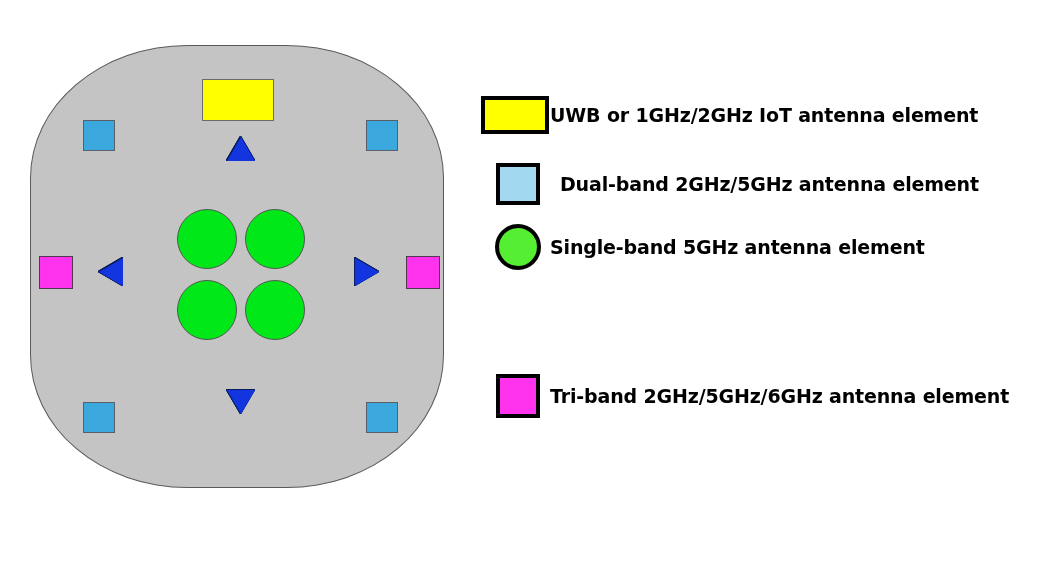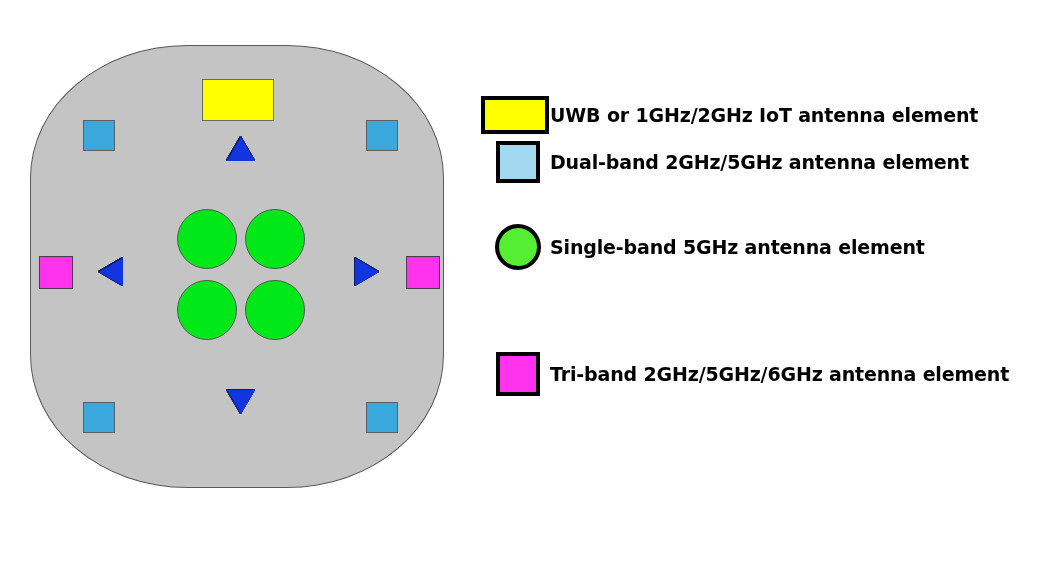--- a/index.html
+++ b/index.html
@@ -213,36 +213,36 @@
 
   <div id="legend">
 
     <div class="legend-row" style="top:87px;">
       <div class="legend-marker-box">
         <div class="lg-rect-yellow"></div>
       </div>
       <div class="legend-label">UWB or 1GHz/2GHz IoT antenna element</div>
     </div>
 
-    <div class="legend-row" style="top:134px;">
+    <div class="legend-row" style="top:156px;gap:10px;">
       <div class="legend-marker-box">
         <div class="lg-sq-blue"></div>
       </div>
       <div class="legend-label">Dual-band 2GHz/5GHz antenna element</div>
     </div>
 
     <div class="legend-row" style="top:219px;justify-content:center;">
       <div class="legend-marker-box">
         <div class="lg-circle-green"></div>
       </div>
       <div class="legend-label">Single-band  5GHz antenna element</div>
     </div>
 
 
-    <div class="legend-row" style="top:346px;text-align:center;">
+    <div class="legend-row" style="top:368px;text-align:center;">
       <div class="legend-marker-box">
         <div class="lg-sq-magenta"></div>
       </div>
       <div class="legend-label">Tri-band 2GHz/5GHz/6GHz  antenna element</div>
     </div>
 
   </div>
 
 </div>
 

